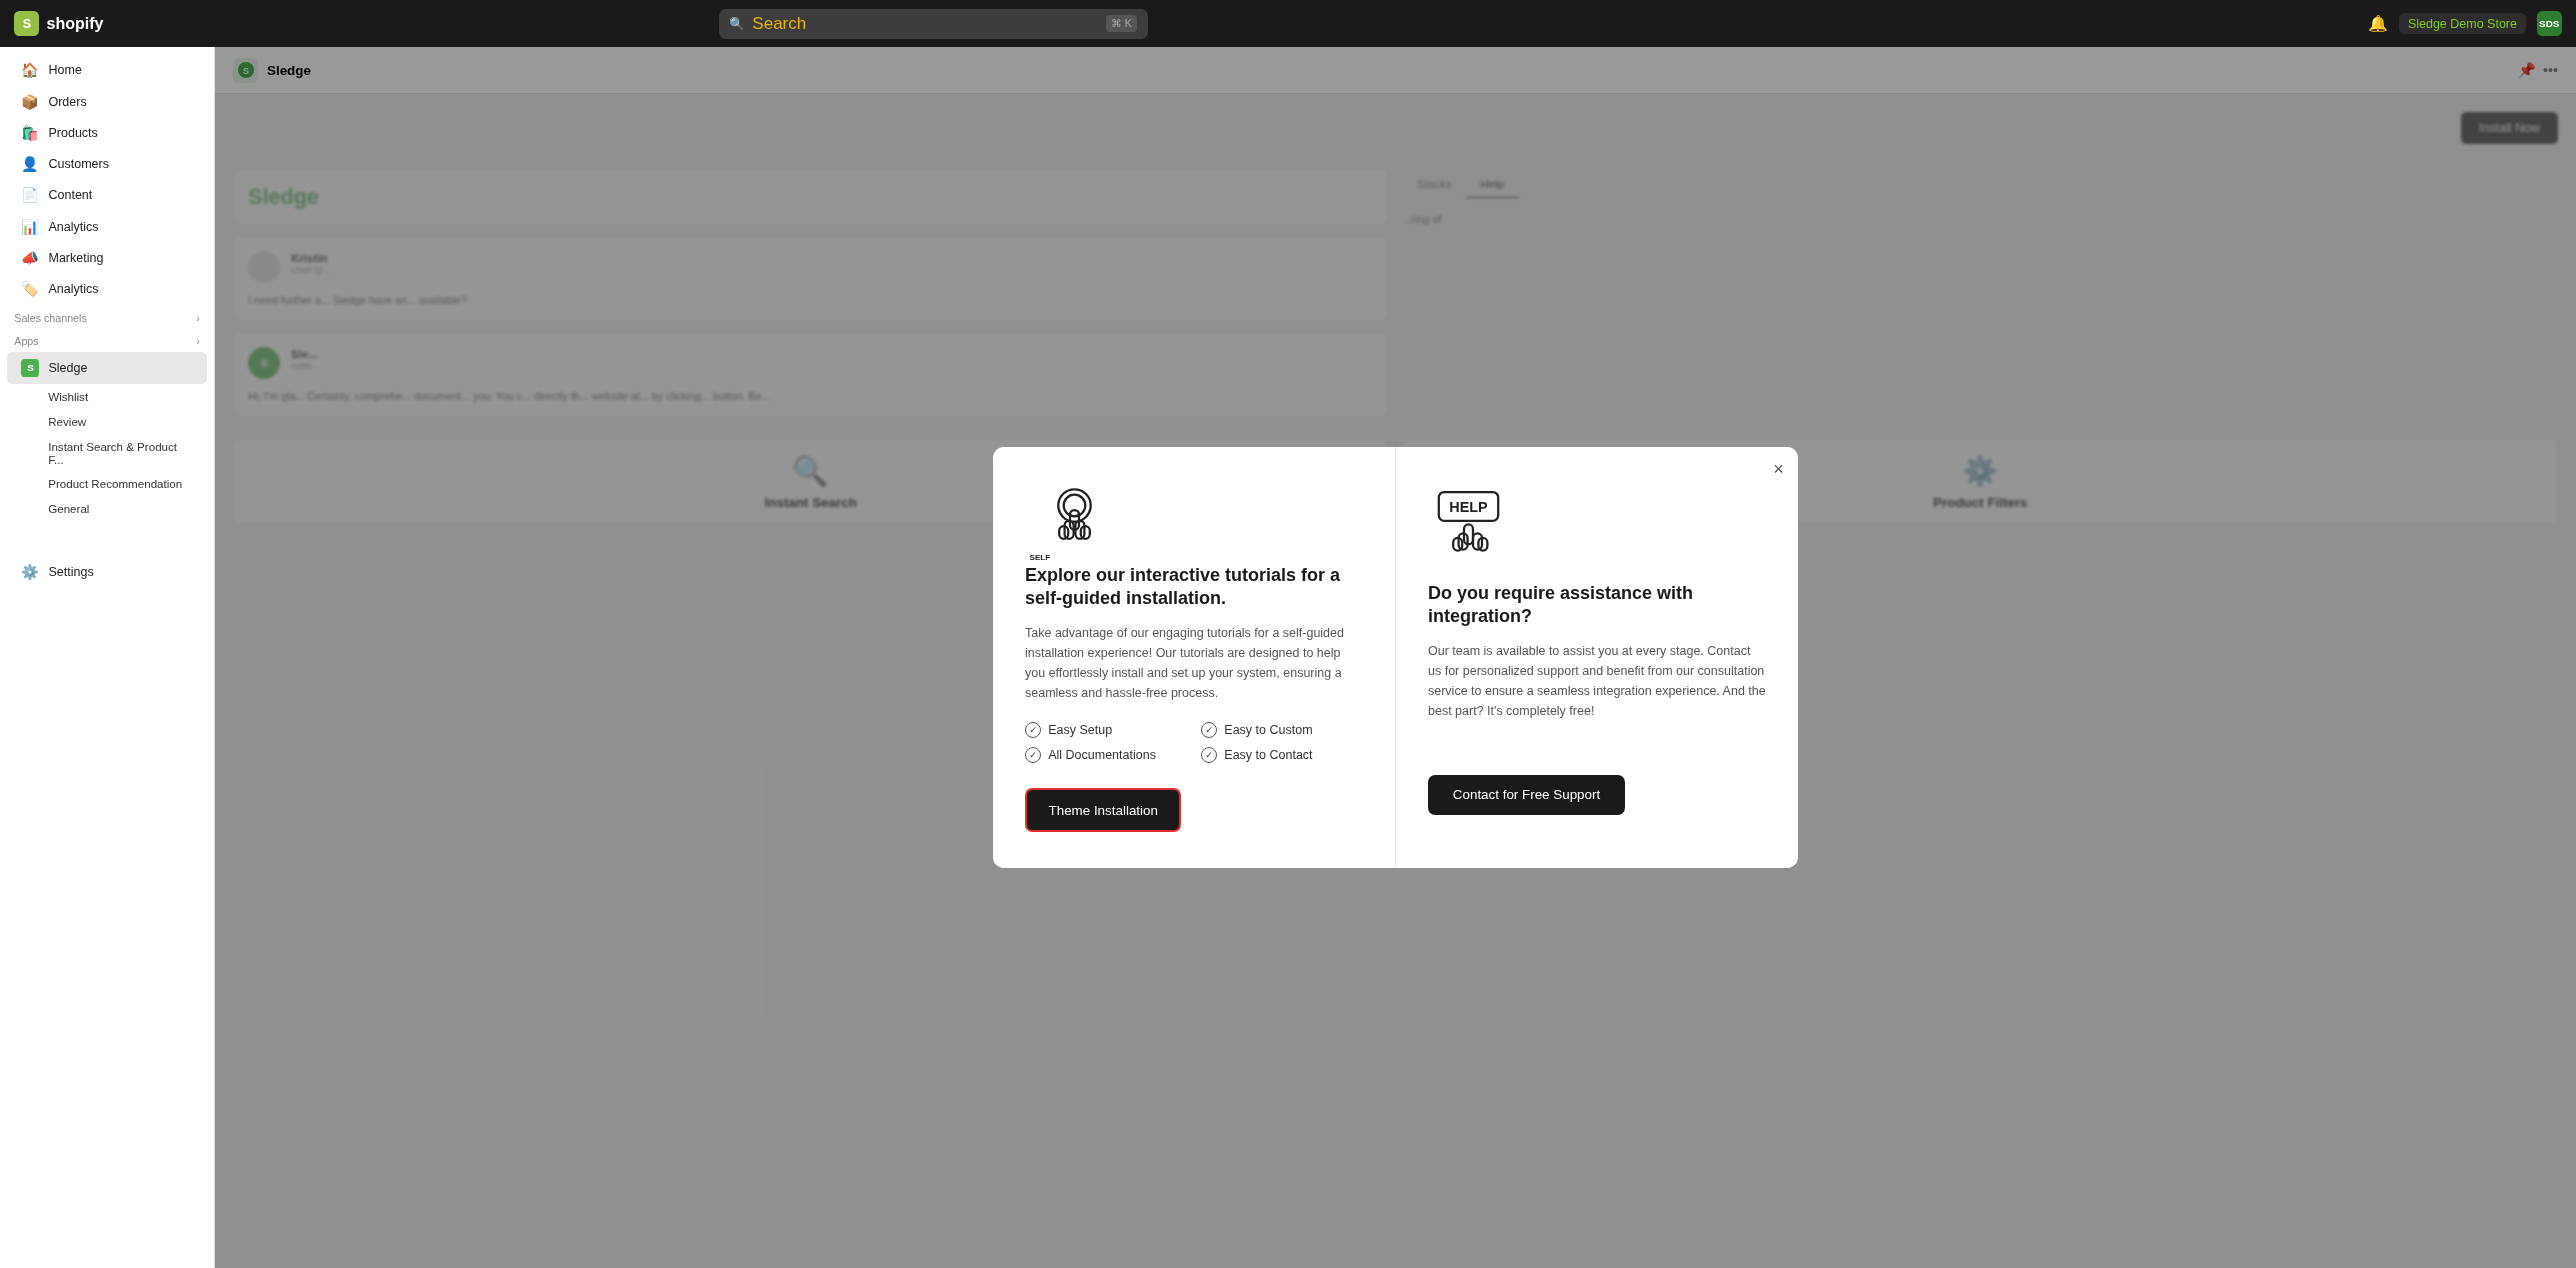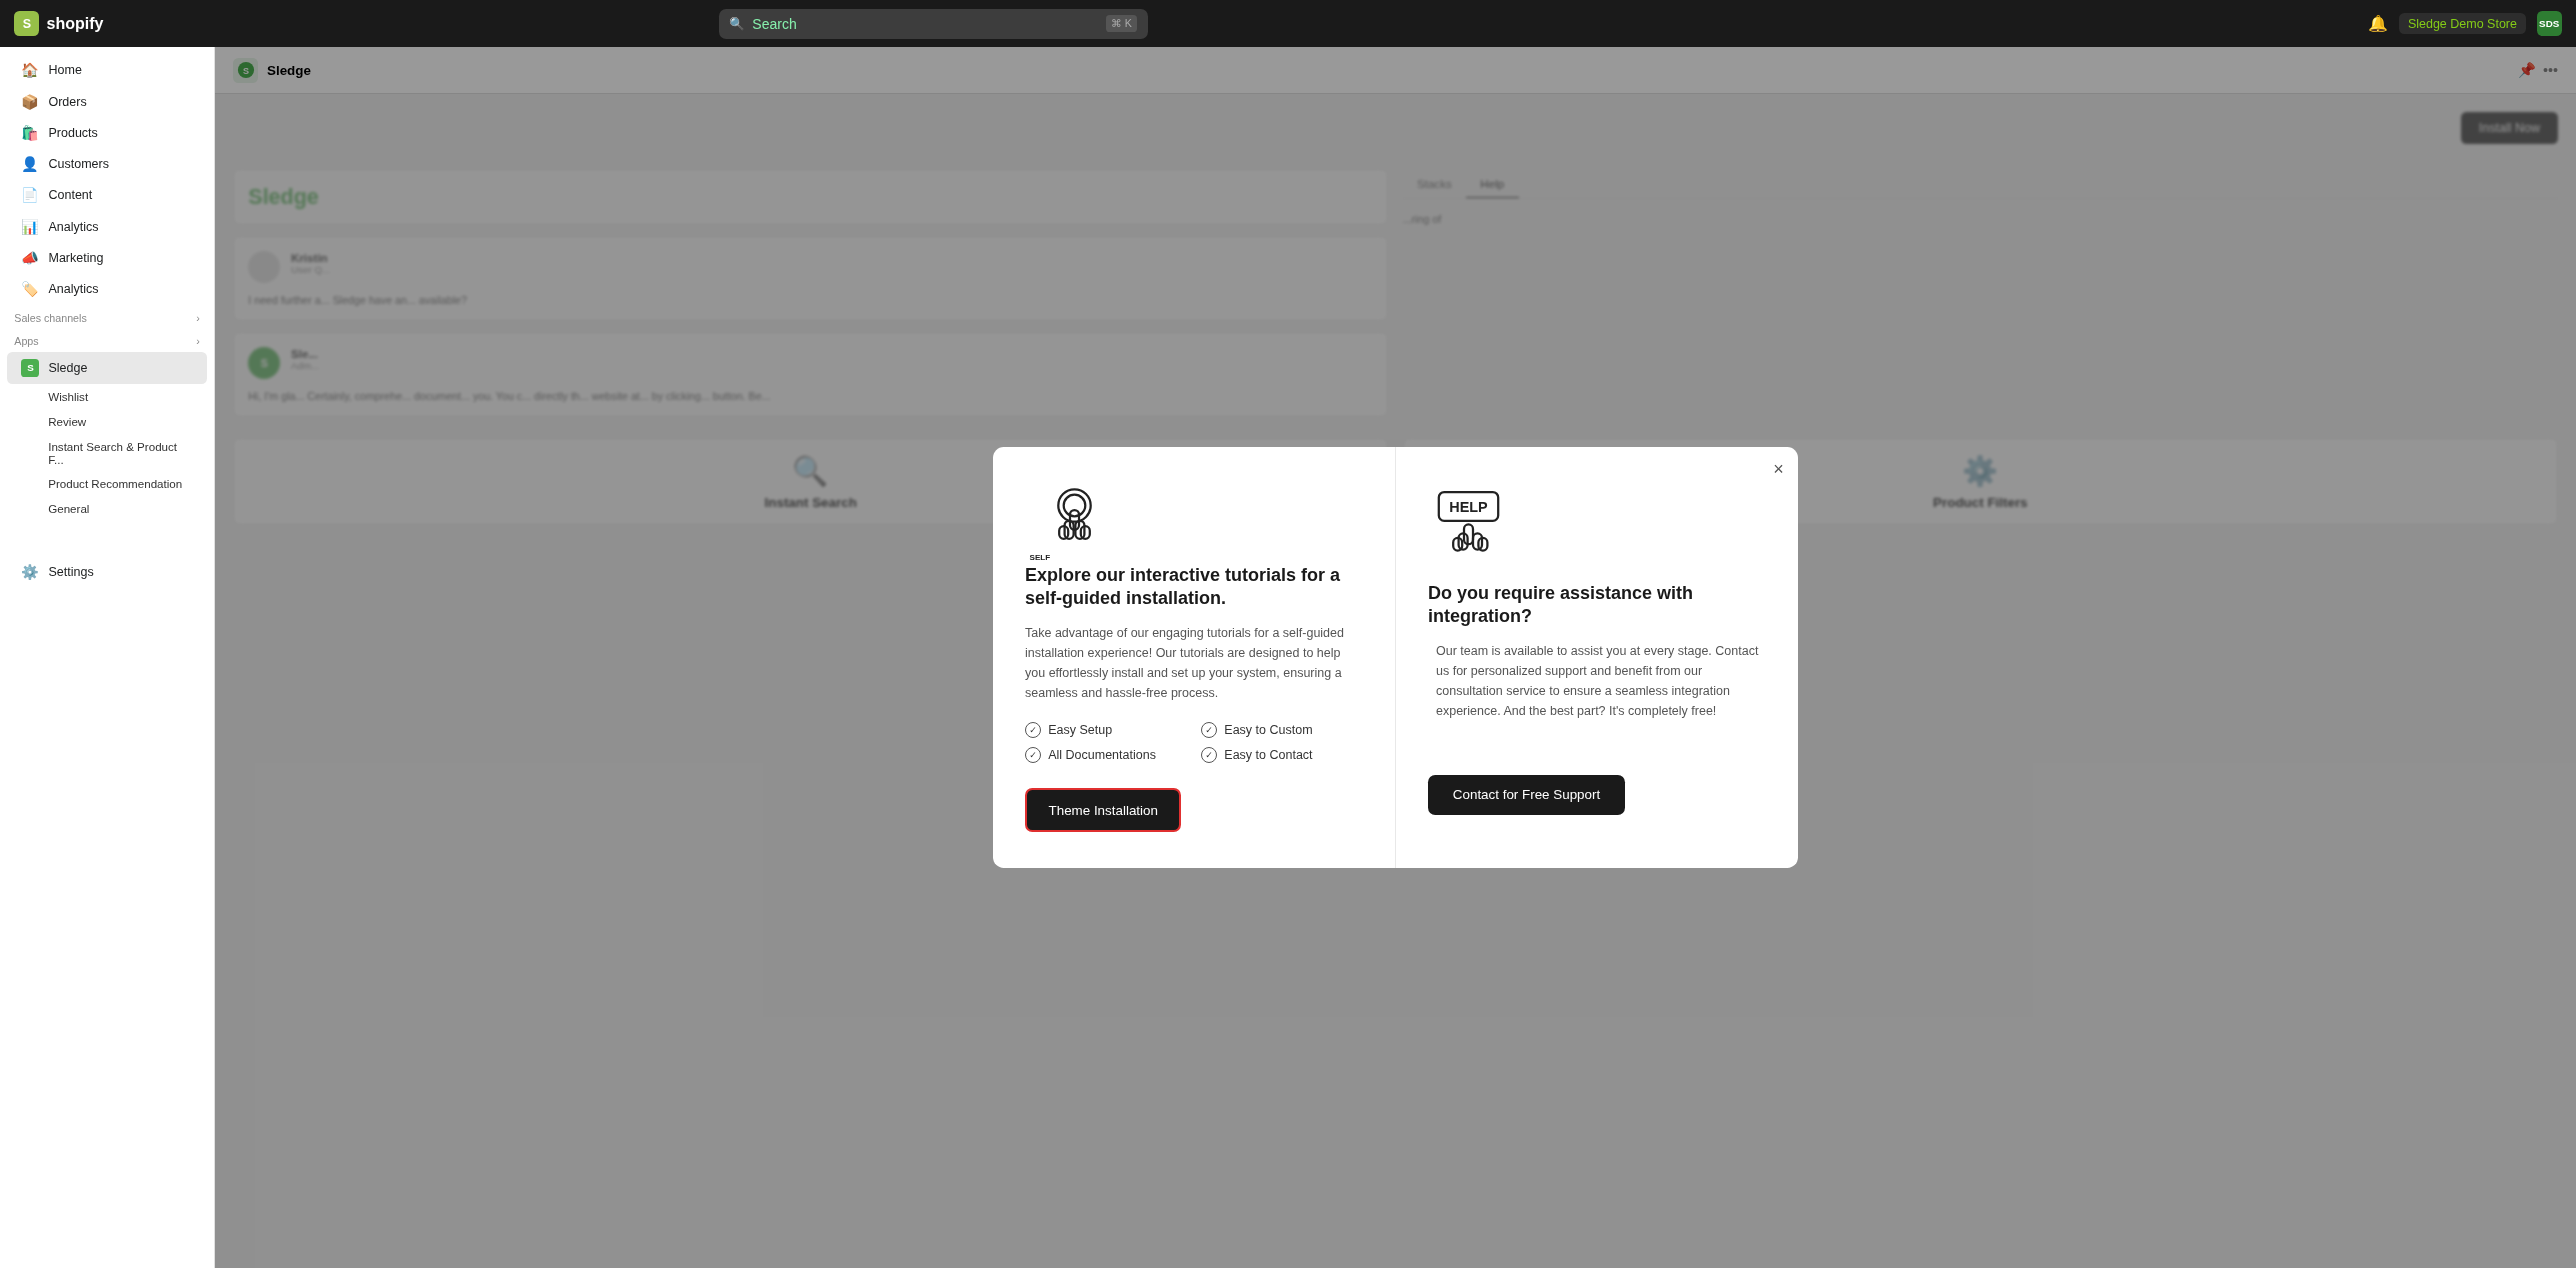--- a/index.html
+++ b/index.html
@@ -354,21 +354,21 @@
 </head>
 <body>
 
 <div class="top-nav">
   <div class="shopify-logo">
     <div class="shopify-logo-icon">S</div>
     <span>shopify</span>
   </div>
   <div class="search-bar">
     <span>🔍</span>
-    <span style="color:#86efac;font-size:14px;">Search</span>
+    <span style="color:#eab308;font-size:17px;">Search</span>
     <span class="search-shortcut">⌘ K</span>
   </div>
   <div class="top-nav-right">
     <span class="bell-icon">🔔</span>
     <span class="store-name">Sledge Demo Store</span>
     <div class="avatar">SDS</div>
   </div>
 </div>
 
 <div class="main-layout">
@@ -578,21 +578,21 @@
 
                 <rect x="40" y="46" width="10" height="22" rx="5" fill="none" stroke="#222" stroke-width="2.5"></rect>
                 <rect x="34" y="56" width="10" height="18" rx="5" fill="none" stroke="#222" stroke-width="2.5"></rect>
                 <rect x="50" y="56" width="10" height="18" rx="5" fill="none" stroke="#222" stroke-width="2.5"></rect>
                 <rect x="28" y="61" width="10" height="14" rx="5" fill="none" stroke="#222" stroke-width="2.5"></rect>
                 <rect x="56" y="61" width="10" height="14" rx="5" fill="none" stroke="#222" stroke-width="2.5"></rect>
               </svg>
             </div>
 
             <h2 class="modal-heading">Do you require assistance with integration?</h2>
-            <p class="modal-desc" style="margin-bottom:54px;margin-left:8px;">Our team is available to assist you at every stage. Contact us for personalized support and benefit from our consultation service to ensure a seamless integration experience. And the best part? It's completely free!</p>
+            <p class="modal-desc" style="margin-bottom:54px;">Our team is available to assist you at every stage. Contact us for personalized support and benefit from our consultation service to ensure a seamless integration experience. And the best part? It's completely free!</p>
 
             <button class="btn-dark">Contact for Free Support</button>
           </div>
         </div>
       </div>
     </div>
 
   </div>
 </div>
 

